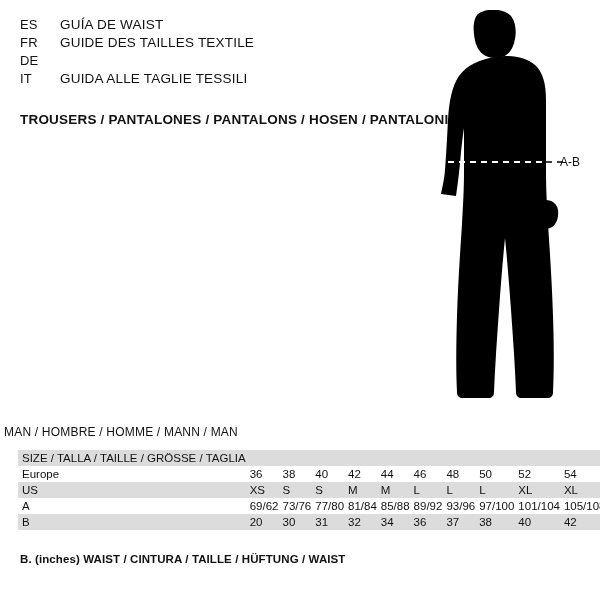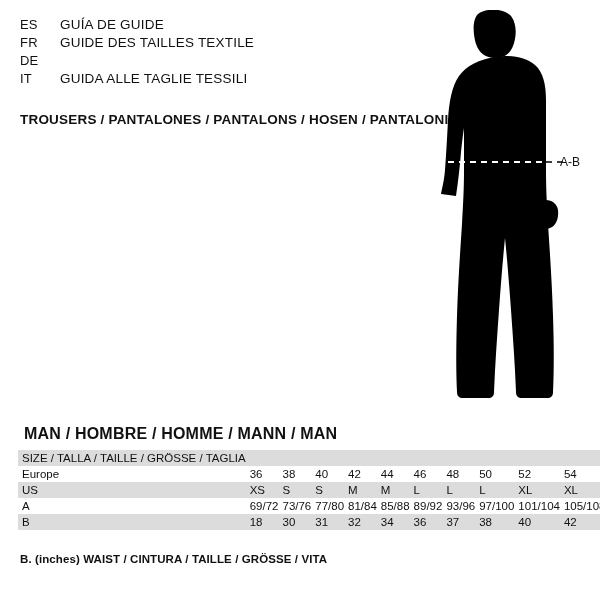--- a/index.html
+++ b/index.html
@@ -62,24 +62,24 @@
     position: absolute;
     left: 560px;
     top: 155px;
     font-size: 12px;
     text-align: right;
   }
 
   
   .man-title {
     position: absolute;
-    left: 24px;
+    left: 4px;
     top: 425px;
-    font-size: 16px;
-    font-weight: bold;
+    font-size: 12px;
+    font-weight: normal;
     letter-spacing: 0.2px;
   }
 
   table.size-table {
     position: absolute;
     left: 18px;
     top: 450px;
     width: 566px;
     border-collapse: collapse;
     font-size: 11.5px;
@@ -110,21 +110,21 @@
     font-weight: bold;
     letter-spacing: 0.1px;
   }
 </style>
 </head>
 <body>
 
 <div class="lang-block">
   <div class="lang-row">
     <div class="lang-code">ES</div>
-    <div class="lang-text">GUÍA DE GUIDE</div>
+    <div class="lang-text">GUÍA DE WAIST</div>
   </div>
   <div class="lang-row">
     <div class="lang-code">FR</div>
     <div class="lang-text">GUIDE DES TAILLES TEXTILE</div>
   </div>
   <div class="lang-row">
     <div class="lang-code">DE</div>
   </div>
   <div class="lang-row">
     <div class="lang-code">IT</div>
@@ -219,44 +219,44 @@
       <td class="val">M</td>
       <td class="val">L</td>
       <td class="val">L</td>
       <td class="val">L</td>
       <td class="val">XL</td>
       <td class="val">XL</td>
 
     </tr>
     <tr>
       <td class="label-col">A</td>
-      <td class="val">69/72</td>
+      <td class="val">69/62</td>
       <td class="val">73/76</td>
       <td class="val">77/80</td>
       <td class="val">81/84</td>
       <td class="val">85/88</td>
       <td class="val">89/92</td>
       <td class="val">93/96</td>
       <td class="val">97/100</td>
       <td class="val">101/104</td>
       <td class="val">105/108</td>
 
     </tr>
     <tr class="shaded">
       <td class="label-col">B</td>
-      <td class="val">18</td>
+      <td class="val">20</td>
       <td class="val">30</td>
       <td class="val">31</td>
       <td class="val">32</td>
       <td class="val">34</td>
       <td class="val">36</td>
       <td class="val">37</td>
       <td class="val">38</td>
       <td class="val">40</td>
       <td class="val">42</td>
 
     </tr>
   </tbody>
 </table>
 
 <div class="footnotes">
-  <div>B. (inches) WAIST / CINTURA / TAILLE / GRÖSSE / VITA</div>
+  <div>B. (inches) WAIST / CINTURA / TAILLE / HÜFTUNG / WAIST</div>
 </div>
 
 </body></html>

